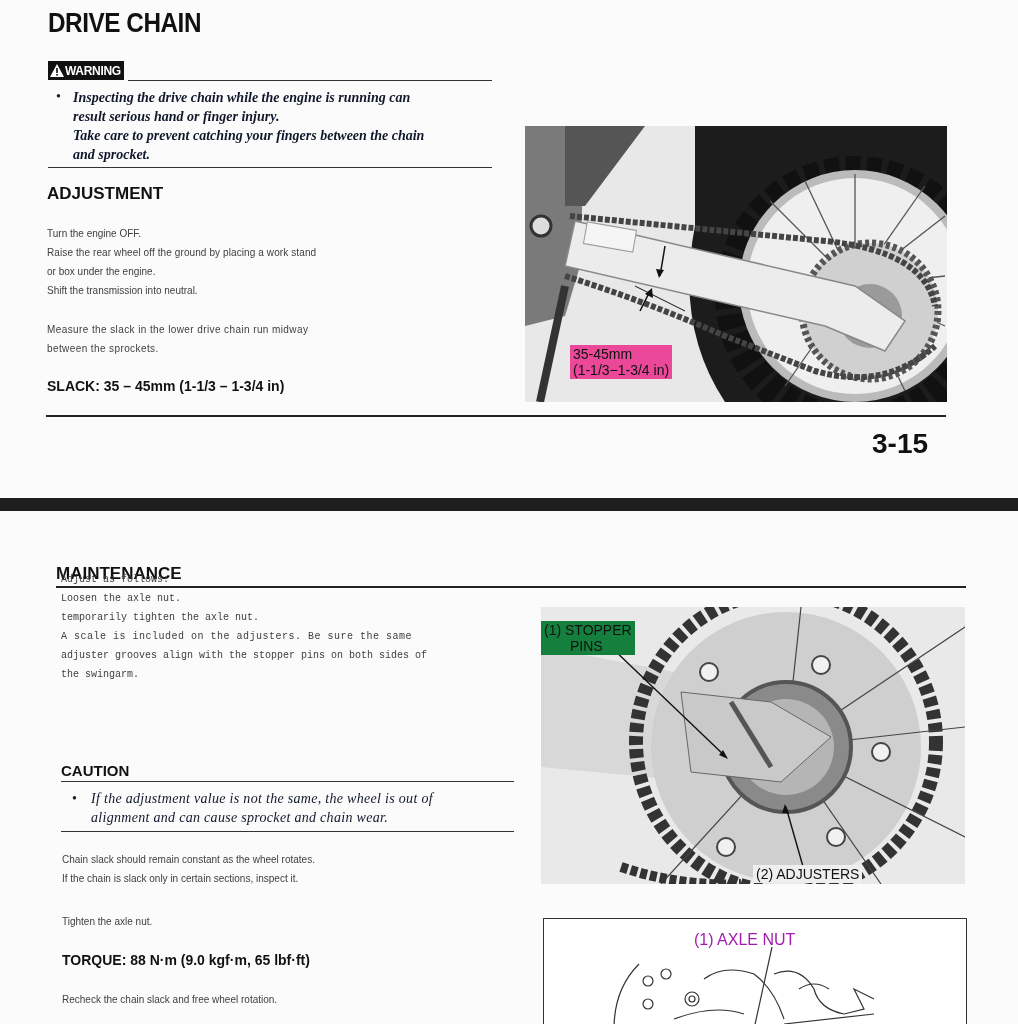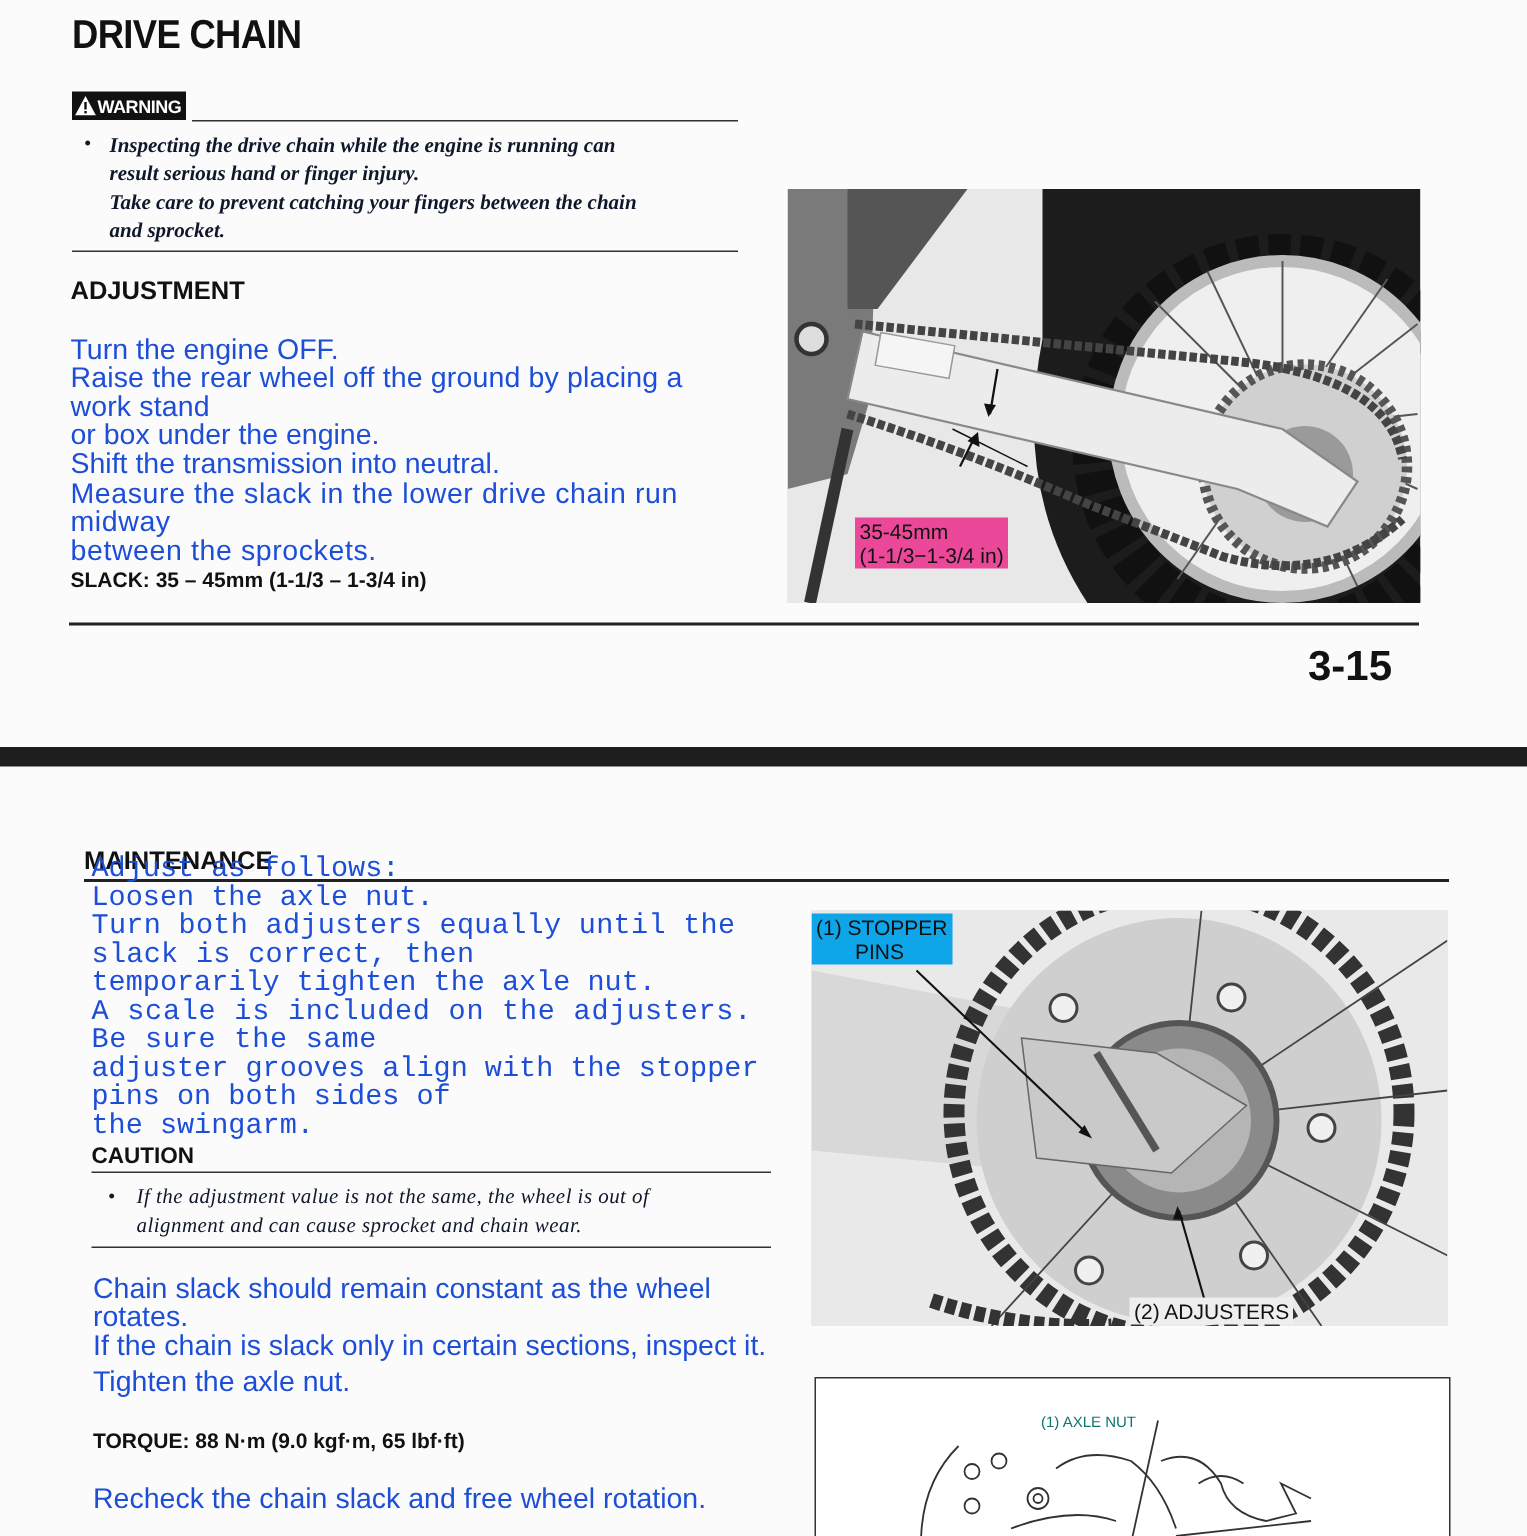--- a/index.html
+++ b/index.html
@@ -6,21 +6,21 @@
   body { width:1018px; height:1024px; background:#fbfbfb; position:relative; overflow:hidden; font-family:"Liberation Sans", sans-serif; color:#1a1a1a; }
   .abs { position:absolute; }
   .title { left:48px; top:8px; font-size:27px; font-weight:bold; letter-spacing:-0.5px; color:#111; transform:scaleX(0.9); transform-origin:left; }
   .warn-badge { left:48px; top:61px; background:#111; color:#fff; font-size:12px; font-weight:bold; padding:1px 3px 1px 2px; display:flex; align-items:center; height:17px; letter-spacing:-0.3px; }
   .warn-badge svg { margin-right:1px; }
   .rule { background:#333; height:1px; }
   .rule.thick { height:2px; background:#222; }
   .serif-it { font-family:"Liberation Serif", serif; font-style:italic; font-weight:bold; font-size:14px; line-height:19px; color:#0f172a; }
   .bullet { font-family:"Liberation Serif", serif; font-size:14px; }
   .h2 { font-size:17px; font-weight:bold; color:#111; }
-  .body { font-size:19px; line-height:19px; color:#1d4ed8; }
+  .body { font-size:10px; line-height:19px; color:#404040; }
   .bold { font-weight:bold; color:#111; }
   .photo { background:#d9d9d9; overflow:hidden; }
   .label-box { background:#ec4899; font-size:14px; line-height:16px; color:#111; padding:1px 3px; }
   .pagenum { font-size:28px; font-weight:bold; color:#111; }
   .divider-bar { left:0; top:498px; width:1018px; height:13px; background:#1e1e1e; }
 </style>
 </head>
 <body>
 
 <div class="abs title">DRIVE CHAIN</div>
@@ -111,21 +111,20 @@
 <div class="abs pagenum" style="left:872px; top:428px;">3-15</div>
 
 <div class="abs divider-bar"></div>
 
 <div class="abs h2" style="left:56px; top:564px;">MAINTENANCE</div>
 <div class="abs rule thick" style="left:56px; top:586px; width:910px;"></div>
 
 <div class="abs body" style="left:61px; top:570px; width:460px;font-family:Liberation Mono, monospace;">
   <div>Adjust as follows:</div>
   <div>Loosen the axle nut.</div>
-  <div style="letter-spacing:0.2px;">Turn both adjusters equally until the slack is correct, then</div>
   <div>temporarily tighten the axle nut.</div>
   <div style="letter-spacing:0.5px;">A scale is included on the adjusters. Be sure the same</div>
   <div>adjuster grooves align with the stopper pins on both sides of</div>
   <div>the swingarm.</div>
 </div>
 
 <div class="abs bold" style="left:61px; top:762px; font-size:15px;">CAUTION</div>
 <div class="abs rule" style="left:61px; top:781px; width:453px;"></div>
 <div class="abs bullet" style="left:72px; top:791px;">•</div>
 <div class="abs serif-it" style="left:91px; top:789px; width:430px; font-weight:normal; letter-spacing:0.3px;">
@@ -172,29 +171,29 @@
     <path d="M140,85 L230,95 L290,130 L240,175 L150,165 Z" fill="#c9c9c9" stroke="#666"></path>
     <line x1="190" y1="95" x2="230" y2="160" stroke="#555" stroke-width="5"></line>
 
     <path d="M80,260 Q140,280 200,277" fill="none" stroke="#333" stroke-width="10" stroke-dasharray="7 3"></path>
 
     <line x1="70" y1="40" x2="185" y2="150" stroke="#111" stroke-width="1.4"></line>
     <polygon points="187,152 178,148 182,143" fill="#111"></polygon>
     <line x1="265" y1="270" x2="245" y2="200" stroke="#111" stroke-width="1.4"></line>
     <polygon points="244,197 248,206 241,206" fill="#111"></polygon>
   </svg>
-  <div class="abs label-box" style="left:0px; top:2px; background:#0ea5e9; line-height:16px;">
+  <div class="abs label-box" style="left:0px; top:14px; background:#15803d; line-height:16px;">
     <div>(1) STOPPER</div>
     <div style="padding-left:26px;">PINS</div>
   </div>
   <div class="abs label-box" style="left:212px; top:258px; background:#eee;">(2) ADJUSTERS</div>
 </div>
 
 <div class="abs" style="left:543px; top:918px; width:422px; height:110px; border:1px solid #333; background:#fff;">
-  <div class="abs" style="left:150px; top:24px; font-size:10px; color:#0f766e;">(1) AXLE NUT</div>
+  <div class="abs" style="left:150px; top:12px; font-size:16px; color:#a21caf;">(1) AXLE NUT</div>
   <svg class="abs" style="left:0; top:0;" width="422" height="110" viewBox="0 0 422 110">
     <g fill="none" stroke="#333" stroke-width="1.2">
       <path d="M95,45 Q70,70 70,110"></path>
       <circle cx="104" cy="62" r="5"></circle>
         <circle cx="122" cy="55" r="5"></circle>
         <circle cx="104" cy="85" r="5"></circle>
       <circle cx="148" cy="80" r="7"></circle>
         <circle cx="148" cy="80" r="3"></circle>
       <path d="M160,60 Q180,45 210,55 Q230,70 240,100"></path>
       <path d="M230,55 Q255,45 270,70 Q275,90 300,95 L320,90 L310,70 L330,80"></path>

